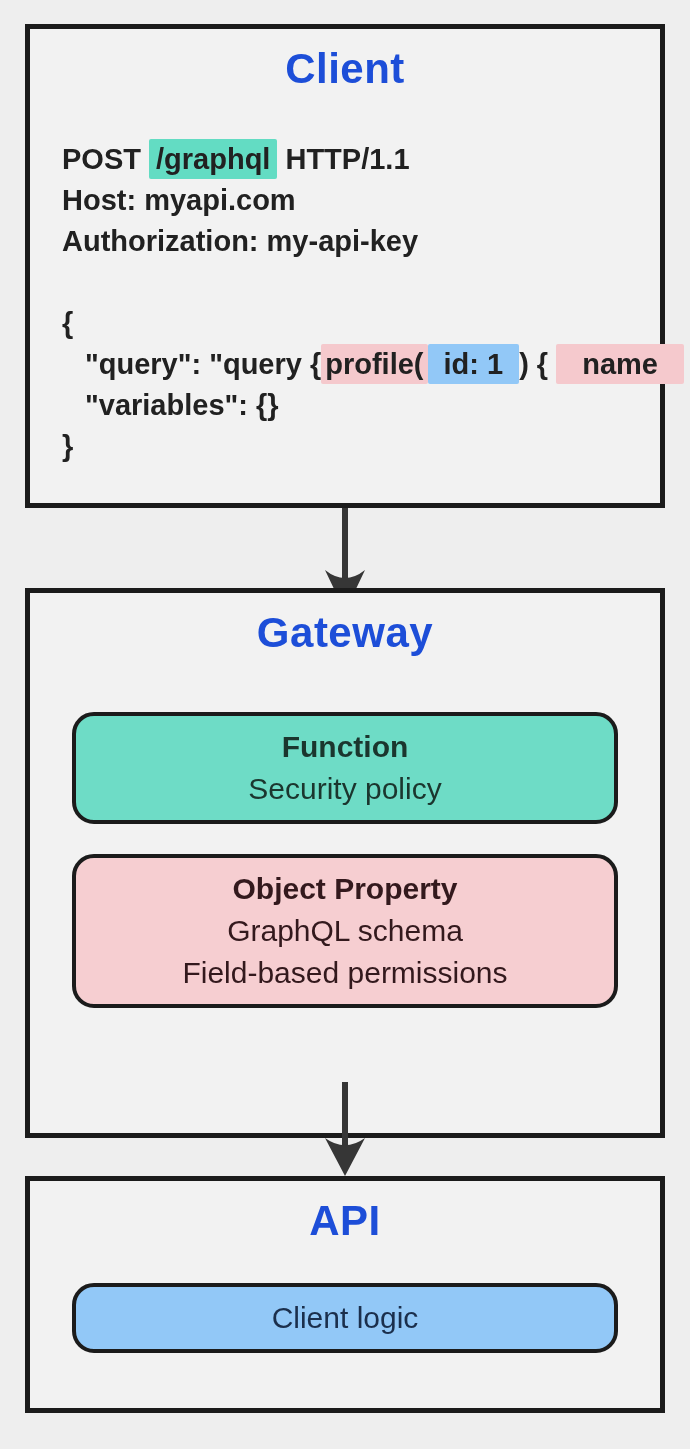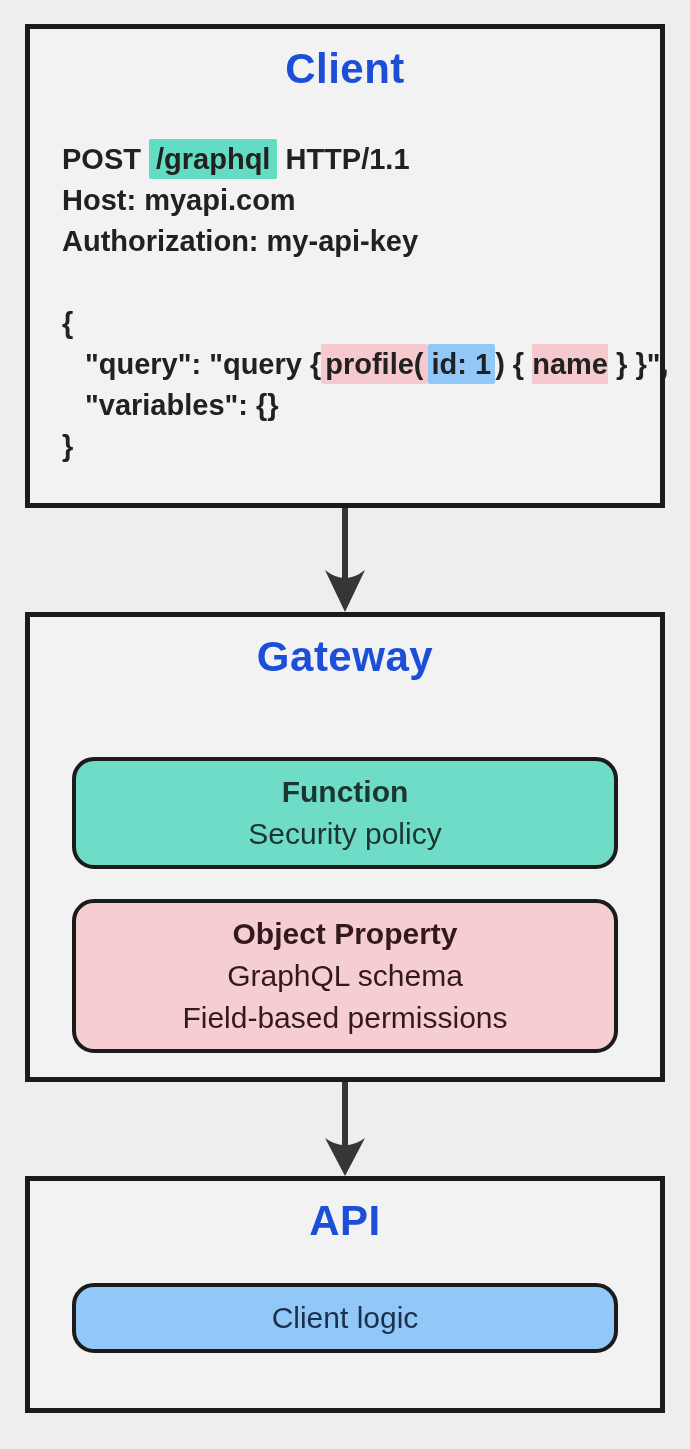--- a/index.html
+++ b/index.html
@@ -7,36 +7,36 @@
     --text:#212121; --teal-hl:#63dcc3; --pink-hl:#f5c9cd; --blue-hl:#92c8f7;
     --teal-card:#6edcc6; --pink-card:#f6ced1; --blue-card:#92c8f7;
     --teal-text:#1b362e; --pink-text:#33191d; --blue-text:#1b2f4c;
   }
   *{margin:0;padding:0;box-sizing:border-box;}
   html,body{background:var(--page-bg);}
   body{font-family:"Liberation Sans",sans-serif;color:var(--text);}
   .page{position:relative;width:690px;height:1449px;background:var(--page-bg);overflow:hidden;}
   .outer-box{position:absolute;left:25px;width:640px;background:var(--box-bg);border:5px solid var(--border);}
   .box-client{top:24px;height:484px;}
-  .box-gateway{top:612px;height:470px;}
+  .box-gateway{top:588px;height:550px;}
   .box-api{top:1176px;height:237px;}
   .box-title{margin-top:16px;text-align:center;font-size:42px;font-weight:bold;color:#1d4ed8;letter-spacing:.5px;}
   .request{margin-top:46px;padding-left:32px;font-size:29px;line-height:41px;color:var(--text);font-weight:bold;}
   .request .line{white-space:pre;}
   .indent{padding-left:23px;}
   .hl{border-radius:2px;}
   .hl-teal{background:var(--teal-hl);padding:4px 7px;}
   .hl-pink{background:var(--pink-hl);padding:4px 4px;}
-  .hl-pink-pad{background:var(--pink-hl);padding:4px 0;}
-  .hl-blue{background:var(--blue-hl);padding:4px 4px;}
+  .hl-pink-pad{background:var(--pink-hl);padding:4px 26px;}
+  .hl-blue{background:var(--blue-hl);padding:4px 16px;}
   .blank-line{height:41px;}
   .card{width:546px;margin:0 auto;border:4px solid var(--border);border-radius:22px;
         text-align:center;font-size:30px;line-height:42px;padding:10px 0;}
   .card-title{font-weight:bold;}
-  .card-teal{background:var(--teal-card);color:var(--teal-text);margin-top:76px;}
+  .card-teal{background:var(--teal-card);color:var(--teal-text);margin-top:55px;}
   .card-pink{background:var(--pink-card);color:var(--pink-text);margin-top:30px;}
   .card-blue{background:var(--blue-card);color:var(--blue-text);margin-top:38px;}
   .arrow{position:absolute;left:323px;width:44px;}
   .arrow-1{top:508px;height:104px;}
   .arrow-2{top:1082px;height:94px;}
   .arrow svg{display:block;width:100%;height:100%;}
   .arrow .shaft,.arrow .head{fill:var(--arrow);}
 </style>
 </head>
 <body>

